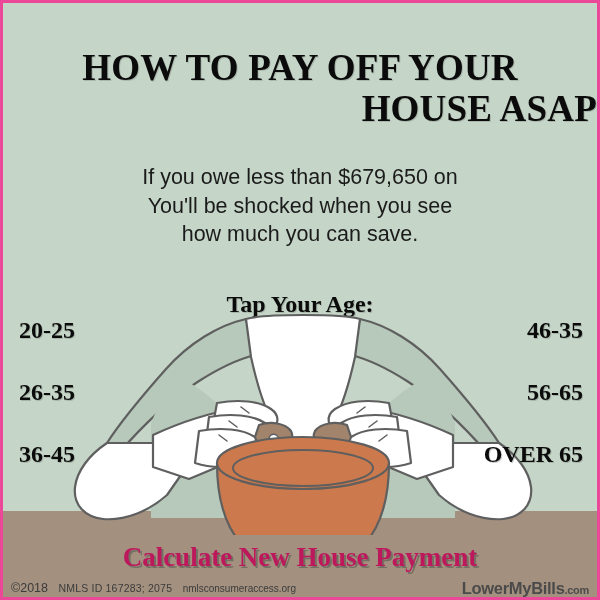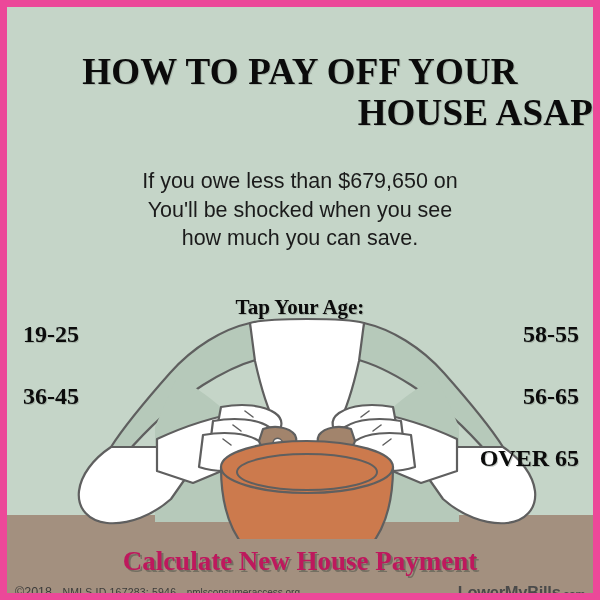--- a/index.html
+++ b/index.html
@@ -5,21 +5,21 @@
   html, body {
     margin: 0;
     padding: 0;
     background: #ffffff;
   }
   #ad {
     position: relative;
     width: 600px;
     height: 600px;
     box-sizing: border-box;
-    border: 7px solid #ec4899;
+    border: 3px solid #ec4899;
     background: #c5d5c8;
     overflow: hidden;
     font-family: "Liberation Sans", sans-serif;
     -webkit-font-smoothing: antialiased;
   }
 
   
   .headline {
     position: absolute;
     top: 44px;
@@ -52,21 +52,21 @@
 
   
   .tap-age {
     position: absolute;
     top: 288px;
     left: 0;
     width: 100%;
     text-align: center;
     font-family: "Liberation Serif", serif;
     font-weight: bold;
-    font-size: 21px;
+    font-size: 24px;
     color: #0b0b0b;
     text-shadow: 1px 1px 0 rgba(120,130,120,0.4);
   }
 
   
   .age-col {
     position: absolute;
     width: 170px;
     font-family: "Liberation Serif", serif;
     font-weight: bold;
@@ -267,38 +267,39 @@
 
         <path d="M258 258 C258 270 272 276 300 276 C328 276 342 270 342 258
                  C342 250 328 246 300 246 C272 246 258 250 258 258 Z" fill="#cc7a4d" stroke="#5f5f5f"></path>
       </g>
     </svg>
   </div>
 
   <div class="table-surface"></div>
 
   <div class="age-col left">
-    <span class="age-opt">19-25</span>
+    <span class="age-opt">20-25</span>
+    <span class="age-opt">26-35</span>
     <span class="age-opt">36-45</span>
   </div>
 
   <div class="age-col right">
-    <span class="age-opt">58-55</span>
+    <span class="age-opt">46-35</span>
     <span class="age-opt">56-65</span>
     <span class="age-opt">OVER 65</span>
   </div>
 
   <div class="cta-bar"></div>
   <div class="cta-label">Calculate New House Payment</div>
 
   <div class="footer"></div>
   <div class="footer-legal">
     <span>©2018</span>
     &nbsp;
-    <span class="nmls">NMLS ID 167283; 5946</span>
+    <span class="nmls">NMLS ID 167283; 2075</span>
     &nbsp;
     <span class="site">nmlsconsumeraccess.org</span>
   </div>
   <div class="brand">
     <span>LowerMyBills</span><span class="dotcom">.com</span>
   </div>
 
 </div>
 
 </body></html>

